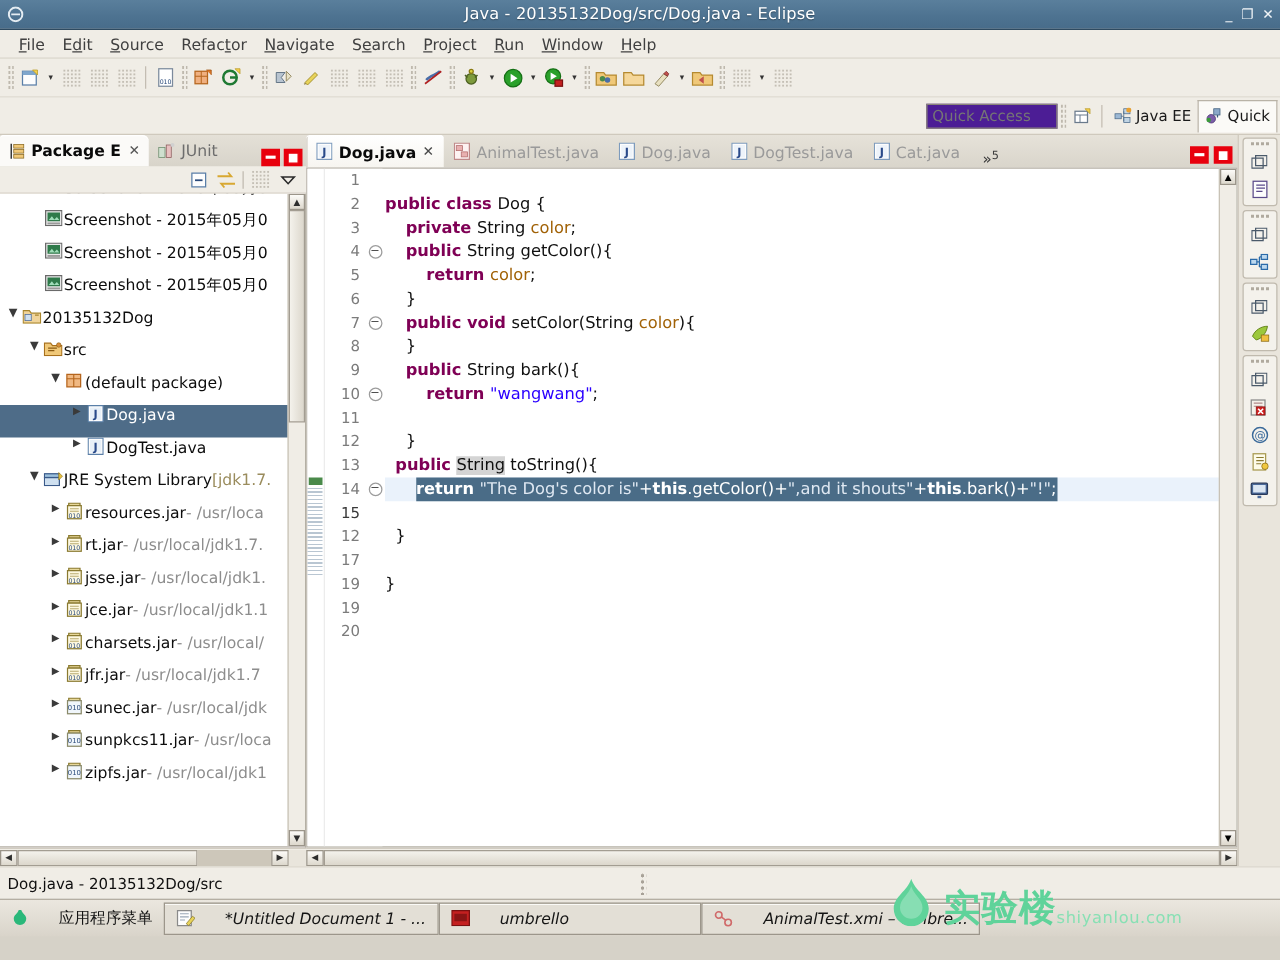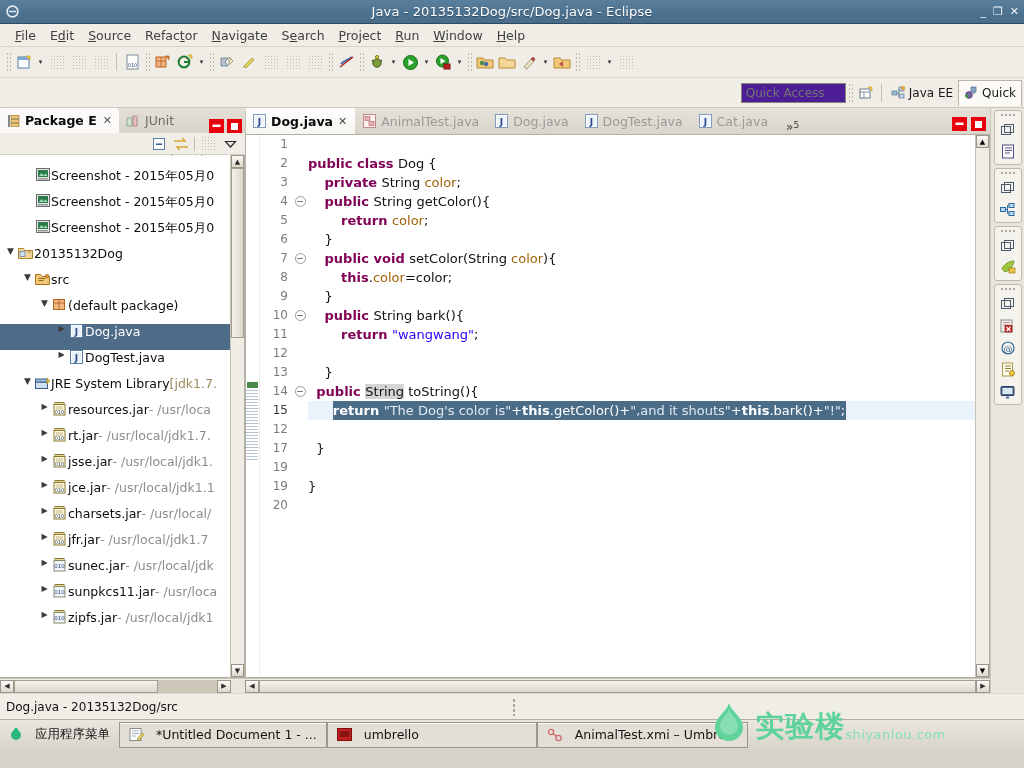--- a/index.html
+++ b/index.html
@@ -227,26 +227,27 @@
     width:5px;height:18px;
     background-image: radial-gradient(#a8a298 40%, transparent 41%);
     background-size:4px 5px; }
   
   #taskbar {
     height:30px; background:linear-gradient(#ebe7df,#d9d4ca);
     border-top:1px solid #b5afa3; display:flex; align-items:center;
     position:relative;
   }
   .tkitem {
-    height:24px; display:flex; align-items:center; gap:12px; padding:0 9px;
+    height:24px; display:flex; align-items:center; gap:24px; padding:0 9px;
     font-size:12.5px; color:#141414; cursor:default; white-space:nowrap;
   }
   .tkbtn {
     background:#e3dfd6; border:1px solid #9c968b; height:26px;
     box-shadow: inset 0 1px 0 #fbfaf7;
+    font-style: italic;
   }
   #watermark {
     position:absolute; right:78px; bottom:8px;
     display:flex; align-items:flex-end; gap:6px; pointer-events:none;
   }
   #wmtext { display:flex; flex-direction:row; align-items:flex-end; line-height:1;margin-top:48px; }
   #wmtext .big { font-size:29px; font-weight:bold; color:#5fd39a;
      letter-spacing:1px; }
   #wmtext .small { font-size:13px; color:#88e0b4; letter-spacing:.5px; margin-top:2px;}
   
@@ -906,21 +907,20 @@
           <div class="ln" style="display: flex; align-items: center; justify-content: center;"></div>
         </div>
       <div id="code" style="padding-top: 0px; margin-left: 2px;">
           <div class="ln"></div>
           <div class="ln"><span class="kw">public class </span><span>Dog {</span></div>
           <div class="ln"><span>    </span><span class="kw">private </span><span>String </span><span class="fld">color</span><span>;</span></div>
           <div class="ln"><span>    </span><span class="kw">public </span><span>String getColor(){</span></div>
           <div class="ln"><span>        </span><span class="kw">return </span><span class="fld">color</span><span>;</span></div>
           <div class="ln"><span>    }</span></div>
           <div class="ln"><span>    </span><span class="kw">public void </span><span>setColor(String </span><span class="fld">color</span><span>){</span></div>
-          <div class="ln"><span>        </span><span class="kw">this</span><span>.</span><span class="fld">color</span><span>=color;</span></div>
           <div class="ln"><span>    }</span></div>
           <div class="ln"><span>    </span><span class="kw">public </span><span>String bark(){</span></div>
           <div class="ln"><span>        </span><span class="kw">return </span><span class="str">"wangwang"</span><span>;</span></div>
           <div class="ln"></div>
           <div class="ln"><span>    }</span></div>
           <div class="ln"><span>  </span><span class="kw">public </span><span class="occ">String</span><span> toString(){</span></div>
           <div class="ln cur-row"><span>      </span><span class="sel-line"><span class="kw">return </span><span class="str">"The Dog's color is"</span><span>+</span><span class="kw">this</span><span>.getColor()+</span><span class="str">",and it shouts"</span><span>+</span><span class="kw">this</span><span>.bark()+</span><span class="str">"!"</span><span>;</span></span></div>
           <div class="ln"></div>
           <div class="ln"><span>  }</span></div>
           <div class="ln"></div>

